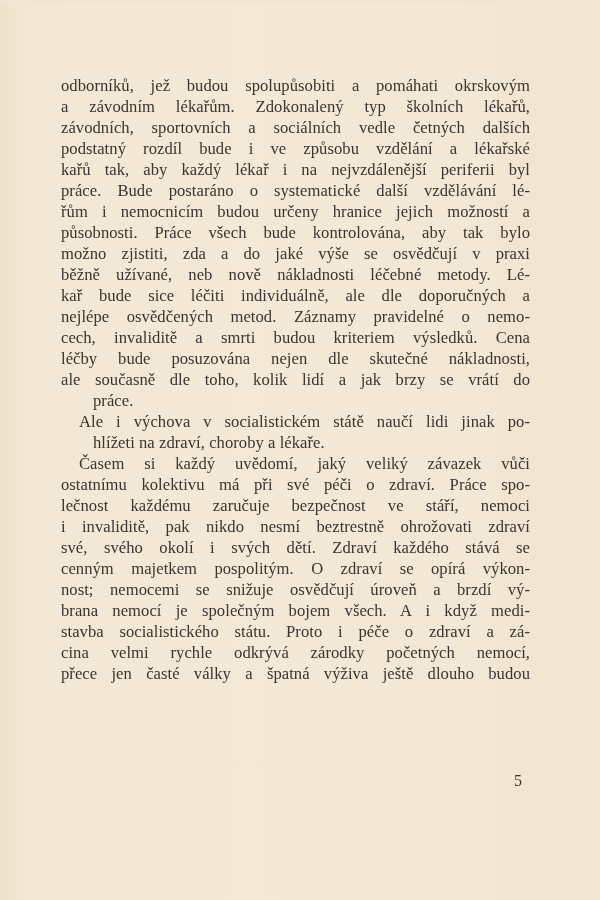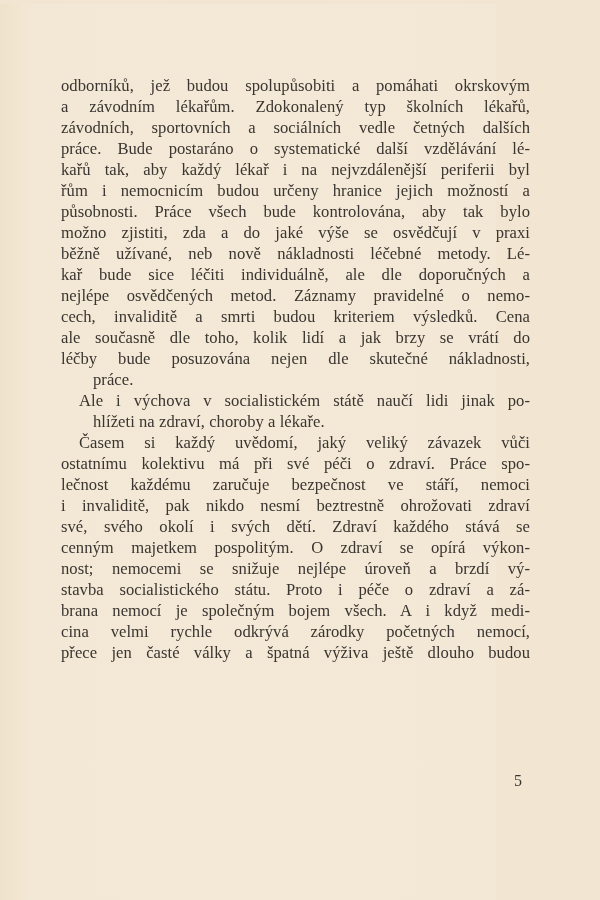--- a/index.html
+++ b/index.html
@@ -32,40 +32,41 @@
   }
 </style>
 </head>
 <body>
 
 <div class="page">
   <div class="text-block" id="text-block">
       <span class="line">odborníků, jež budou spolupůsobiti a pomáhati okrskovým</span>
       <span class="line">a závodním lékařům. Zdokonalený typ školních lékařů,</span>
       <span class="line">závodních, sportovních a sociálních vedle četných dalších</span>
+      <span class="line">podstatný rozdíl bude i ve způsobu vzdělání a lékařské</span>
+      <span class="line">kařů tak, aby každý lékař i na nejvzdálenější periferii byl</span>
       <span class="line">práce. Bude postaráno o systematické další vzdělávání lé-</span>
-      <span class="line">kařů tak, aby každý lékař i na nejvzdálenější periferii byl</span>
       <span class="line">řům i nemocnicím budou určeny hranice jejich možností a</span>
       <span class="line">působnosti. Práce všech bude kontrolována, aby tak bylo</span>
       <span class="line">možno zjistiti, zda a do jaké výše se osvědčují v praxi</span>
       <span class="line">běžně užívané, neb nově nákladnosti léčebné metody. Lé-</span>
       <span class="line">kař bude sice léčiti individuálně, ale dle doporučných a</span>
       <span class="line">nejlépe osvědčených metod. Záznamy pravidelné o nemo-</span>
       <span class="line">cech, invaliditě a smrti budou kriteriem výsledků. Cena</span>
+      <span class="line">léčby bude posuzována nejen dle skutečné nákladnosti,</span>
       <span class="line">ale současně dle toho, kolik lidí a jak brzy se vrátí do</span>
-      <span class="line">léčby bude posuzována nejen dle skutečné nákladnosti,</span>
       <span class="line last">práce.</span>
       <span class="line indent">Ale i výchova v socialistickém státě naučí lidi jinak po-</span>
       <span class="line last">hlížeti na zdraví, choroby a lékaře.</span>
       <span class="line indent">Časem si každý uvědomí, jaký veliký závazek vůči</span>
       <span class="line">ostatnímu kolektivu má při své péči o zdraví. Práce spo-</span>
       <span class="line">lečnost každému zaručuje bezpečnost ve stáří, nemoci</span>
       <span class="line">i invaliditě, pak nikdo nesmí beztrestně ohrožovati zdraví</span>
       <span class="line">své, svého okolí i svých dětí. Zdraví každého stává se</span>
       <span class="line">cenným majetkem pospolitým. O zdraví se opírá výkon-</span>
-      <span class="line">nost; nemocemi se snižuje nejlépe úroveň a brzdí vý-</span>
+      <span class="line">nost; nemocemi se snižuje osvědčují úroveň a brzdí vý-</span>
+      <span class="line">brana nemocí je společným bojem všech. A i když medi-</span>
       <span class="line">stavba socialistického státu. Proto i péče o zdraví a zá-</span>
-      <span class="line">brana nemocí je společným bojem všech. A i když medi-</span>
       <span class="line">cina velmi rychle odkrývá zárodky početných nemocí,</span>
       <span class="line">přece jen časté války a špatná výživa ještě dlouho budou</span>
     </div>
   <div class="page-number">5</div>
 </div>
 
 </body></html>

